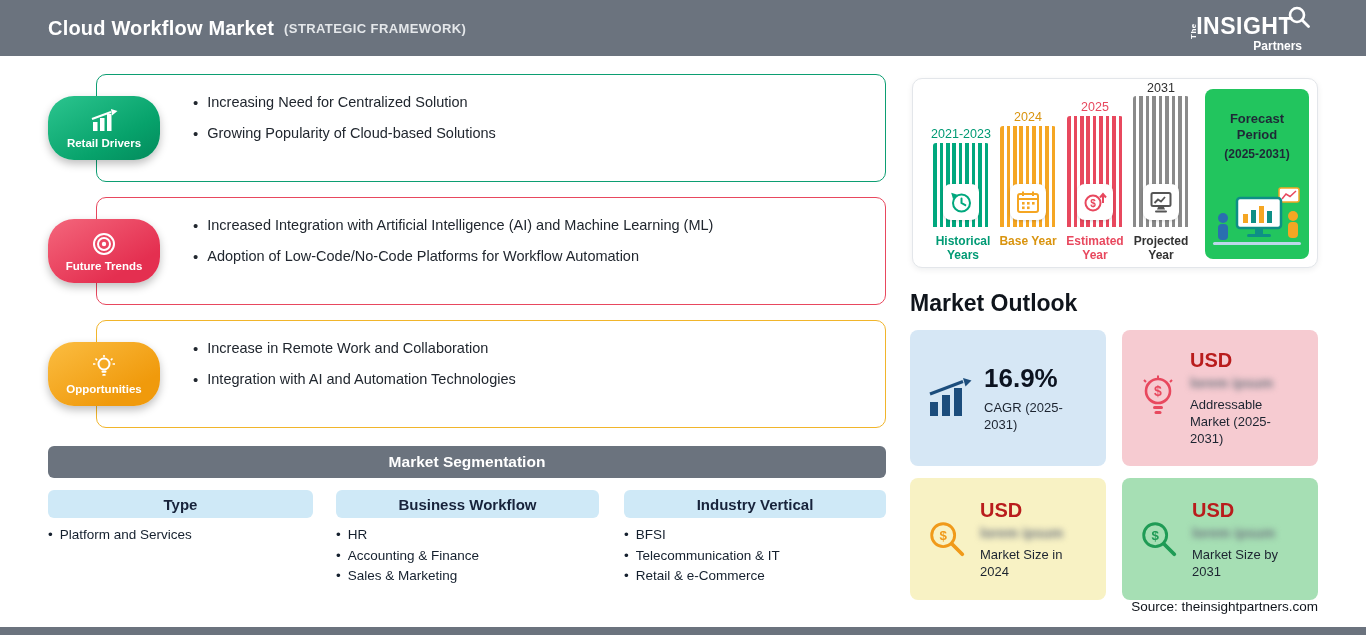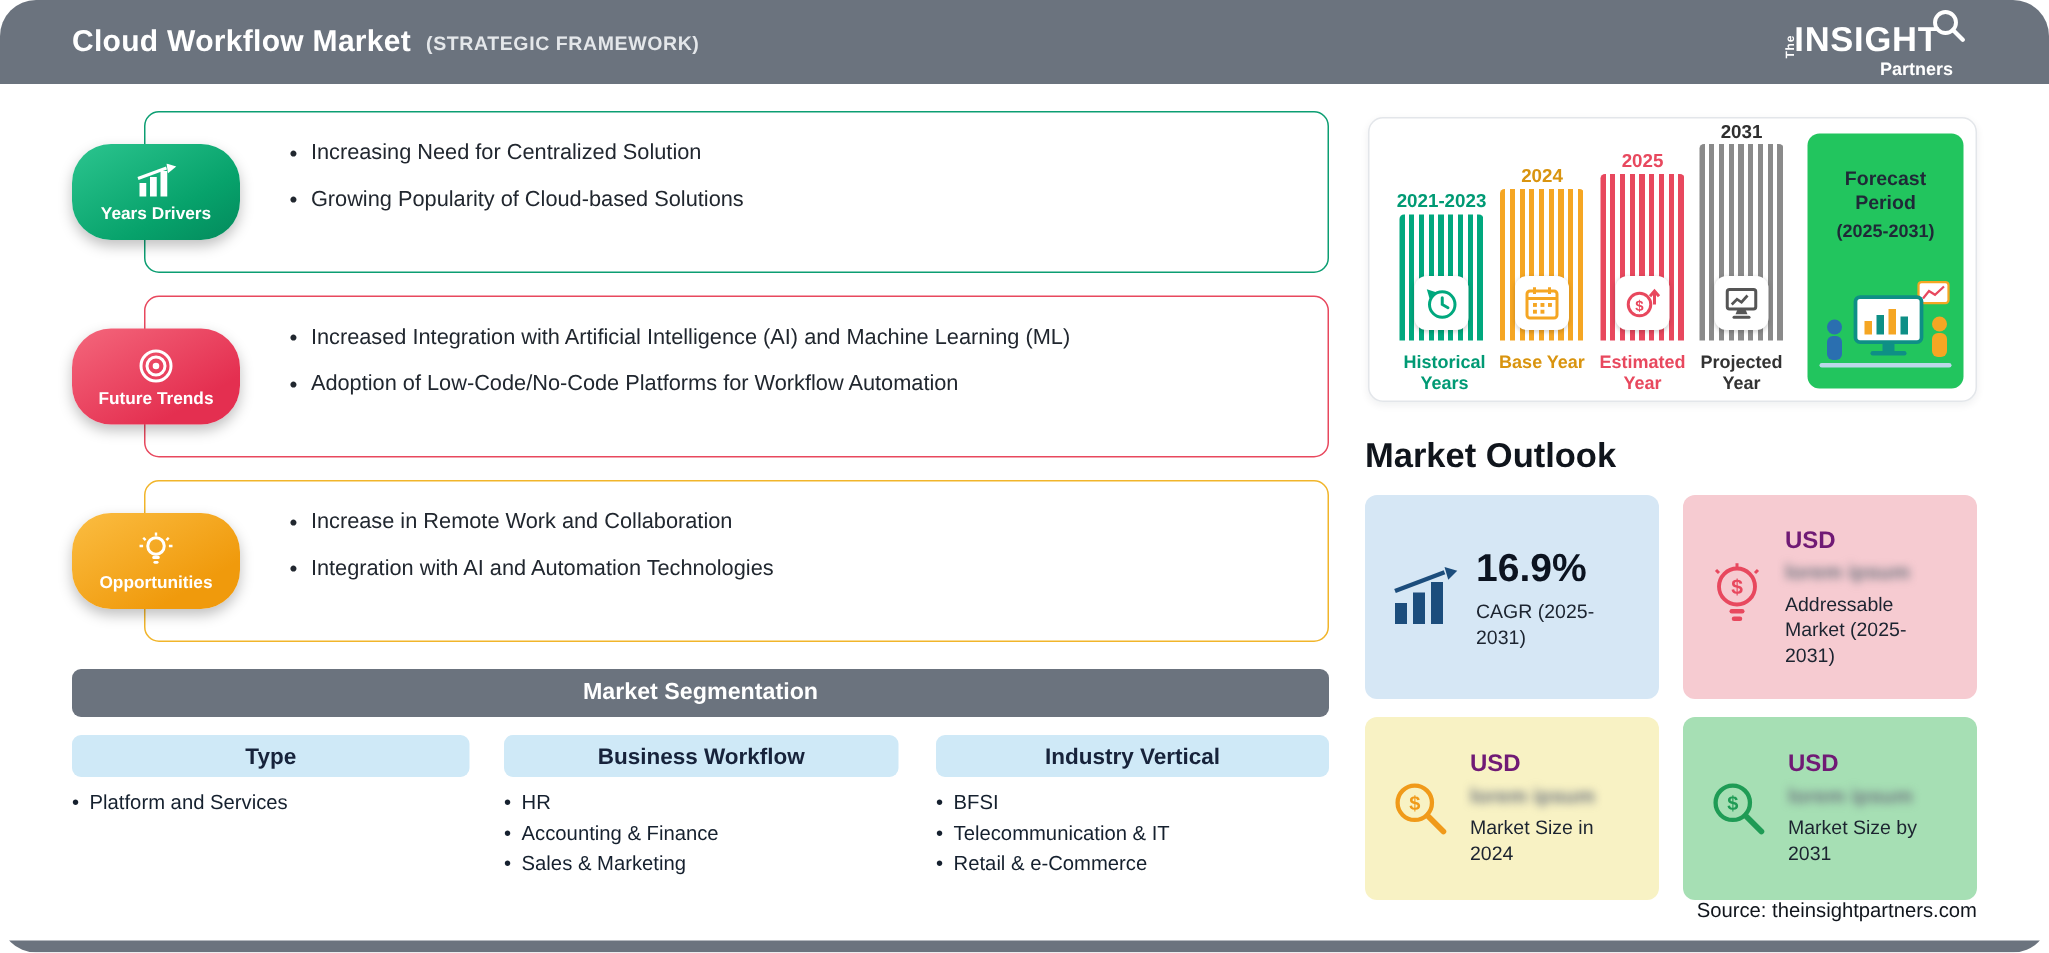--- a/index.html
+++ b/index.html
@@ -1,17 +1,17 @@
 <!DOCTYPE html>
 <html><head>
 <meta charset="utf-8">
 <style>
   html,body{margin:0;padding:0;background:#ffffff;overflow:hidden;}
   body{font-family:"Liberation Sans","DejaVu Sans",sans-serif;}
-  .stage{position:relative;width:1366px;height:635px;background:#ffffff;overflow:hidden;border-radius:24px;}
+  .stage{position:relative;width:1366px;height:635px;background:#ffffff;overflow:hidden;}
 
   
   .header{position:absolute;left:0;top:0;width:100%;height:56px;background:#6b737e;display:flex;align-items:center;}
   .header-title{margin-left:48px;color:#ffffff;font-size:20px;font-weight:700;letter-spacing:.2px;}
   .header-sub{margin-left:10px;color:#e4e7ea;font-size:13px;font-weight:600;letter-spacing:.4px;}
   .logo{position:absolute;right:56px;top:6px;color:#fff;text-align:right;line-height:1;}
   .logo-row{display:flex;align-items:flex-end;}
   .logo-the{display:inline-block;font-size:8px;font-weight:700;transform:rotate(-90deg) translateY(3px);width:10px;letter-spacing:.5px;}
   .logo-insight{font-size:23px;font-weight:800;letter-spacing:.5px;}
   .logo-mag{margin-left:-5px;margin-bottom:10px;}
@@ -47,21 +47,21 @@
   
   .panel{position:absolute;left:912px;top:78px;width:406px;height:190px;background:#fff;border:1px solid #e3e6ea;
          border-radius:10px;box-shadow:0 2px 6px rgba(17,24,39,.07);box-sizing:border-box;}
   .tbar{position:absolute;width:56px;bottom:40px;border-radius:3px 3px 0 0;}
   .bar-hist{left:20px;height:84px; background:repeating-linear-gradient(90deg,#00a87e 0 3.5px,#ffffff 3.5px 6.5px);}
   .bar-base{left:87px;height:101px;background:repeating-linear-gradient(90deg,#f5a623 0 3.5px,#ffffff 3.5px 6.5px);}
   .bar-est {left:154px;height:111px;background:repeating-linear-gradient(90deg,#e8485e 0 3.5px,#ffffff 3.5px 6.5px);}
   .bar-proj{left:220px;height:131px;background:repeating-linear-gradient(90deg,#8a8a8a 0 3.5px,#ffffff 3.5px 6.5px);}
   .bar-icon{position:absolute;left:10px;bottom:7px;width:36px;height:36px;background:#fff;border-radius:8px;
             display:flex;align-items:center;justify-content:center;box-shadow:0 1px 3px rgba(0,0,0,.18);}
-  .year-label{position:absolute;width:72px;text-align:center;font-weight:700;font-size:12.5px;}
+  .year-label{position:absolute;width:72px;text-align:center;font-weight:400;font-size:12.5px;}
   .yl-hist{left:12px;top:48px;color:#009a74;}
   .yl-base{left:79px;top:31px;color:#d9940f;}
   .yl-est {left:146px;top:21px;color:#e8485e;}
   .yl-proj{left:212px;top:2px;color:#2f2f2f;}
   .under-label{position:absolute;top:156px;width:68px;text-align:center;font-size:12px;font-weight:700;line-height:13.5px;}
   .ul-hist{left:16px;color:#009a74;}
   .ul-base{left:81px;color:#d9940f;}
   .ul-est {left:148px;color:#e8485e;}
   .ul-proj{left:214px;color:#333333;}
   .forecast{position:absolute;left:292px;top:10px;width:104px;height:170px;background:#22c55e;border-radius:8px;
@@ -73,21 +73,21 @@
   
   .outlook-title{position:absolute;left:910px;top:290px;font-size:23px;font-weight:700;color:#10151c;}
   .card{position:absolute;border-radius:8px;box-sizing:border-box;display:flex;align-items:center;gap:12px;padding:14px 16px;}
   .card1{left:910px; top:330px;width:196px;height:136px;background:#d6e7f5;}
   .card2{left:1122px;top:330px;width:196px;height:136px;background:#f6cbd1;}
   .card3{left:910px; top:478px;width:196px;height:122px;background:#f8f2c4;}
   .card4{left:1122px;top:478px;width:196px;height:122px;background:#a6dfb4;}
   .card-icon{flex:0 0 auto;display:flex;align-items:center;justify-content:center;}
   .card-value{font-size:26px;font-weight:800;color:#0c1320;}
   .card-caption{font-size:13px;color:#1c2430;margin-top:5px;line-height:17px;}
-  .card-currency{font-size:16px;font-weight:800;color:#701a75;}
+  .card-currency{font-size:20px;font-weight:800;color:#b91c1c;}
   .card-blur{font-size:14px;font-weight:700;color:#6f7680;filter:blur(3px);margin:3px 0 4px;user-select:none;}
 
   .source{position:absolute;right:48px;top:599px;font-size:13.5px;color:#10151c;}
   .bottombar{position:absolute;left:0;bottom:0;width:100%;height:8px;background:#6b737e;}
 </style>
 </head>
 <body>
 
 <div class="stage">
 
@@ -115,21 +115,21 @@
     <div class="pill pill-growth">
       <span class="pill-icon">
         <svg width="30" height="24" viewBox="0 0 30 24">
           <rect x="4" y="13" width="4.5" height="9" fill="#fff"></rect>
           <rect x="11" y="9" width="4.5" height="13" fill="#fff"></rect>
           <rect x="18" y="5" width="4.5" height="17" fill="#fff"></rect>
           <path d="M3 10 L22 3" stroke="#fff" stroke-width="2" fill="none"></path>
           <polygon points="22,0 28.5,2 23,6.5" fill="#fff"></polygon>
         </svg>
       </span>
-      <span class="pill-label">Years Drivers</span>
+      <span class="pill-label">Retail Drivers</span>
     </div>
   </div>
 
   <div class="section sec-trends" style="top:197px">
     <div class="sec-box">
       <div class="bullet">Increased Integration with Artificial Intelligence (AI) and Machine Learning (ML)</div>
       <div class="bullet">Adoption of Low-Code/No-Code Platforms for Workflow Automation</div>
     </div>
     <div class="pill pill-trends">
       <span class="pill-icon">

